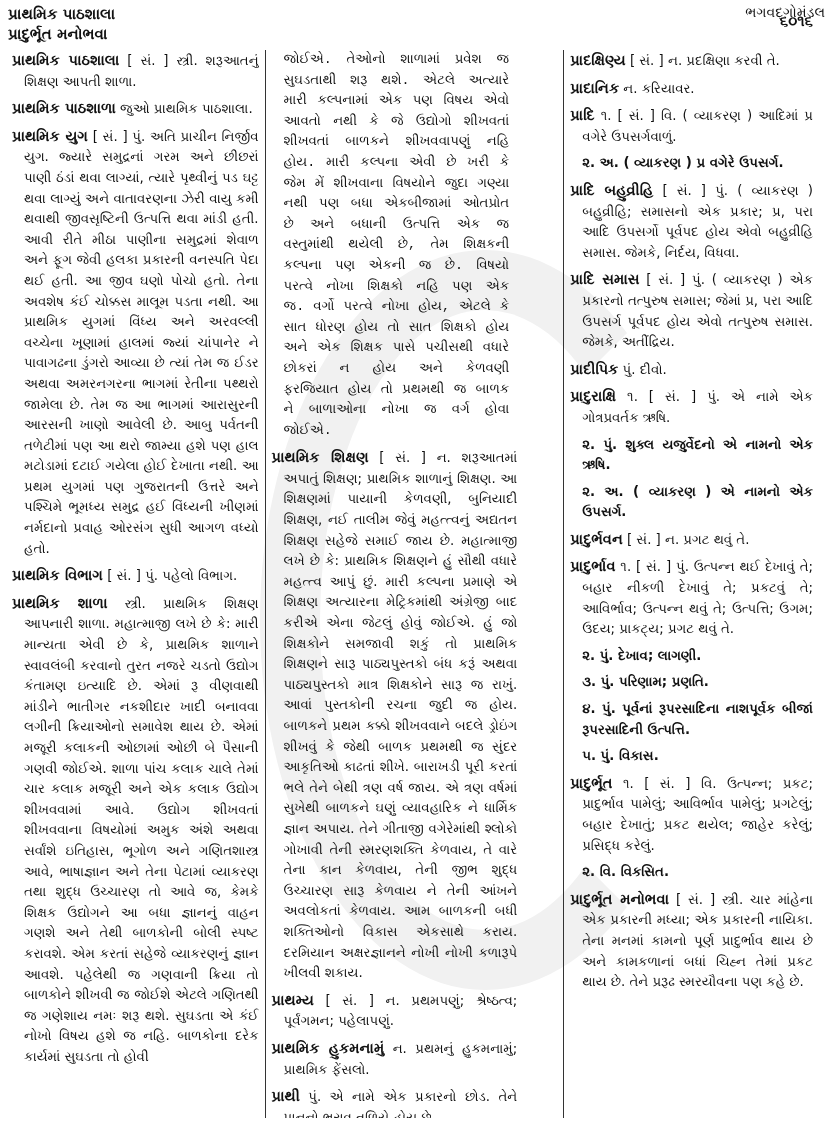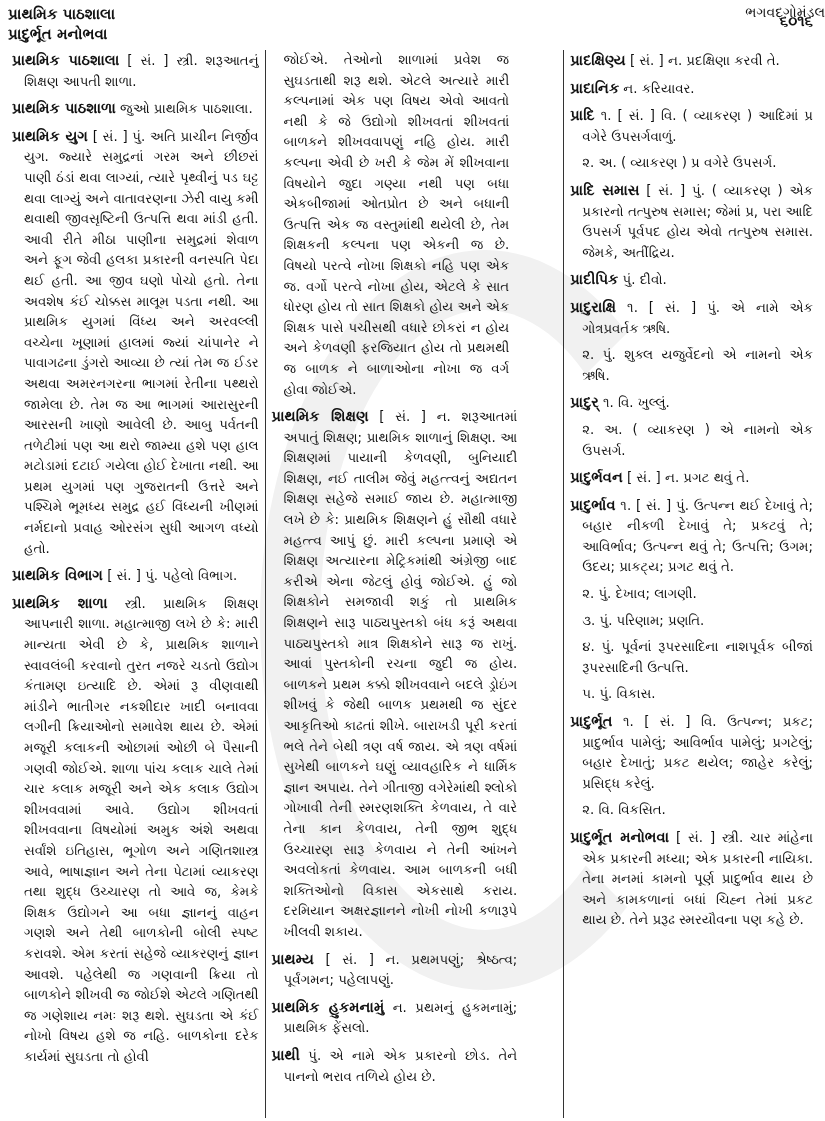--- a/index.html
+++ b/index.html
@@ -17,23 +17,23 @@
   .guide.first { top: 4px; }
   .guide.last { top: 24px; }
   .center-title { position: absolute; left: 0; right: 0; top: 4px; text-align: right; font-size: 14px; padding-left: 12px; }
   .page-num { position: absolute; right: 12px; top: 12px; font-weight: bold; font-size: 15px; }
   .cols { position: absolute; top: 50px; left: 6px; width: 813px; height: 1068px; display: flex; z-index: 1; }
   .col { box-sizing: border-box; padding: 0 6px; font-size: 13.3px; line-height: 20.6px; text-align: justify; overflow: hidden; }
   .col.c1 { width: 272px; }
   .col.c2 { width: 272px; border-left: 1.5px solid #333; }
   .col.c3 { width: 269px; border-left: 1.5px solid #333; margin-left: 40px; }
   .entry { margin: 0 0 6px 0; padding-left: 12px; text-indent: -12px; }
-  .sub { margin: 0 0 6px 0; padding-left: 12px; }
+  .sub { margin: 0 0 6px 0; padding-left: 12px; font-weight: bold; }
   .hw { font-weight: bold; font-size: 14.5px; }
-  .cont { padding-left: 12px; margin: 0 8px 6px 0; }
+  .cont { padding-left: 12px; margin: 0 8px 6px 0; font-family: Liberation Mono, monospace; }
 </style>
 </head>
 <body>
 
 <div class="watermark"></div>
 
 <div class="header">
   <div class="guide first">પ્રાથમિક પાઠશાલા</div>
   <div class="guide last">પ્રાદુર્ભૂત મનોભવા</div>
   <div class="center-title">ભગવદ્ગોમંડલ</div>
@@ -55,25 +55,25 @@
     <p class="entry"><span class="hw">પ્રાથમ્ય</span><span> [ સં. ] ન. પ્રથમપણું; શ્રેષ્ઠત્વ; પૂર્વંગમન; પહેલાપણું.</span></p>
     <p class="entry"><span class="hw">પ્રાથમિક હુકમનામું</span><span> ન. પ્રથમનું હુકમનામું; પ્રાથમિક ફેંસલો.</span></p>
     <p class="entry"><span class="hw">પ્રાથી</span><span> પું. એ નામે એક પ્રકારનો છોડ. તેને પાનનો ભરાવ તળિયે હોય છે.</span></p>
   </div>
 
   <div class="col c3">
     <p class="entry"><span class="hw">પ્રાદક્ષિણ્ય</span><span> [ સં. ] ન. પ્રદક્ષિણા કરવી તે.</span></p>
     <p class="entry"><span class="hw">પ્રાદાનિક</span><span> ન. કરિયાવર.</span></p>
     <p class="entry"><span class="hw">પ્રાદિ</span><span> ૧. [ સં. ] વિ. ( વ્યાકરણ ) આદિમાં પ્ર વગેરે ઉપસર્ગવાળું.</span></p>
     <p class="sub">૨. અ. ( વ્યાકરણ ) પ્ર વગેરે ઉપસર્ગ.</p>
+    <p class="entry"><span class="hw">પ્રાદિ બહુવ્રીહિ</span><span> [ સં. ] પું. ( વ્યાકરણ ) બહુવ્રીહિ; સમાસનો એક પ્રકાર; પ્ર, પરા આદિ ઉપસર્ગો પૂર્વપદ હોય એવો બહુવ્રીહિ સમાસ. જેમકે, નિર્દય, વિધવા.</span></p>
     <p class="entry"><span class="hw">પ્રાદિ સમાસ</span><span> [ સં. ] પું. ( વ્યાકરણ ) એક પ્રકારનો તત્પુરુષ સમાસ; જેમાં પ્ર, પરા આદિ ઉપસર્ગ પૂર્વપદ હોય એવો તત્પુરુષ સમાસ. જેમકે, અતીંદ્રિય.</span></p>
     <p class="entry"><span class="hw">પ્રાદીપિક</span><span> પું. દીવો.</span></p>
     <p class="entry"><span class="hw">પ્રાદુરાક્ષિ</span><span> ૧. [ સં. ] પું. એ નામે એક ગોત્રપ્રવર્તક ઋષિ.</span></p>
     <p class="sub">૨. પું. શુક્લ યજુર્વેદનો એ નામનો એક ઋષિ.</p>
-    <p class="entry"><span class="hw">પ્રાદુર્</span><span> ૧. વિ. ખુલ્લું.</span></p>
     <p class="sub">૨. અ. ( વ્યાકરણ ) એ નામનો એક ઉપસર્ગ.</p>
     <p class="entry"><span class="hw">પ્રાદુર્ભવન</span><span> [ સં. ] ન. પ્રગટ થવું તે.</span></p>
     <p class="entry"><span class="hw">પ્રાદુર્ભાવ</span><span> ૧. [ સં. ] પું. ઉત્પન્ન થઈ દેખાવું તે; બહાર નીકળી દેખાવું તે; પ્રકટવું તે; આવિર્ભાવ; ઉત્પન્ન થવું તે; ઉત્પત્તિ; ઉગમ; ઉદય; પ્રાકટ્ય; પ્રગટ થવું તે.</span></p>
     <p class="sub">૨. પું. દેખાવ; લાગણી.</p>
     <p class="sub">૩. પું. પરિણામ; પ્રણતિ.</p>
     <p class="sub">૪. પું. પૂર્વનાં રૂપરસાદિના નાશપૂર્વક બીજાં રૂપરસાદિની ઉત્પત્તિ.</p>
     <p class="sub">૫. પું. વિકાસ.</p>
     <p class="entry"><span class="hw">પ્રાદુર્ભૂત</span><span> ૧. [ સં. ] વિ. ઉત્પન્ન; પ્રકટ; પ્રાદુર્ભાવ પામેલું; આવિર્ભાવ પામેલું; પ્રગટેલું; બહાર દેખાતું; પ્રકટ થયેલ; જાહેર કરેલું; પ્રસિદ્ધ કરેલું.</span></p>
     <p class="sub">૨. વિ. વિકસિત.</p>
     <p class="entry"><span class="hw">પ્રાદુર્ભૂત મનોભવા</span><span> [ સં. ] સ્ત્રી. ચાર માંહેના એક પ્રકારની મધ્યા; એક પ્રકારની નાયિકા. તેના મનમાં કામનો પૂર્ણ પ્રાદુર્ભાવ થાય છે અને કામકળાનાં બધાં ચિહ્ન તેમાં પ્રકટ થાય છે. તેને પ્રરૂઢ સ્મરયૌવના પણ કહે છે.</span></p>

